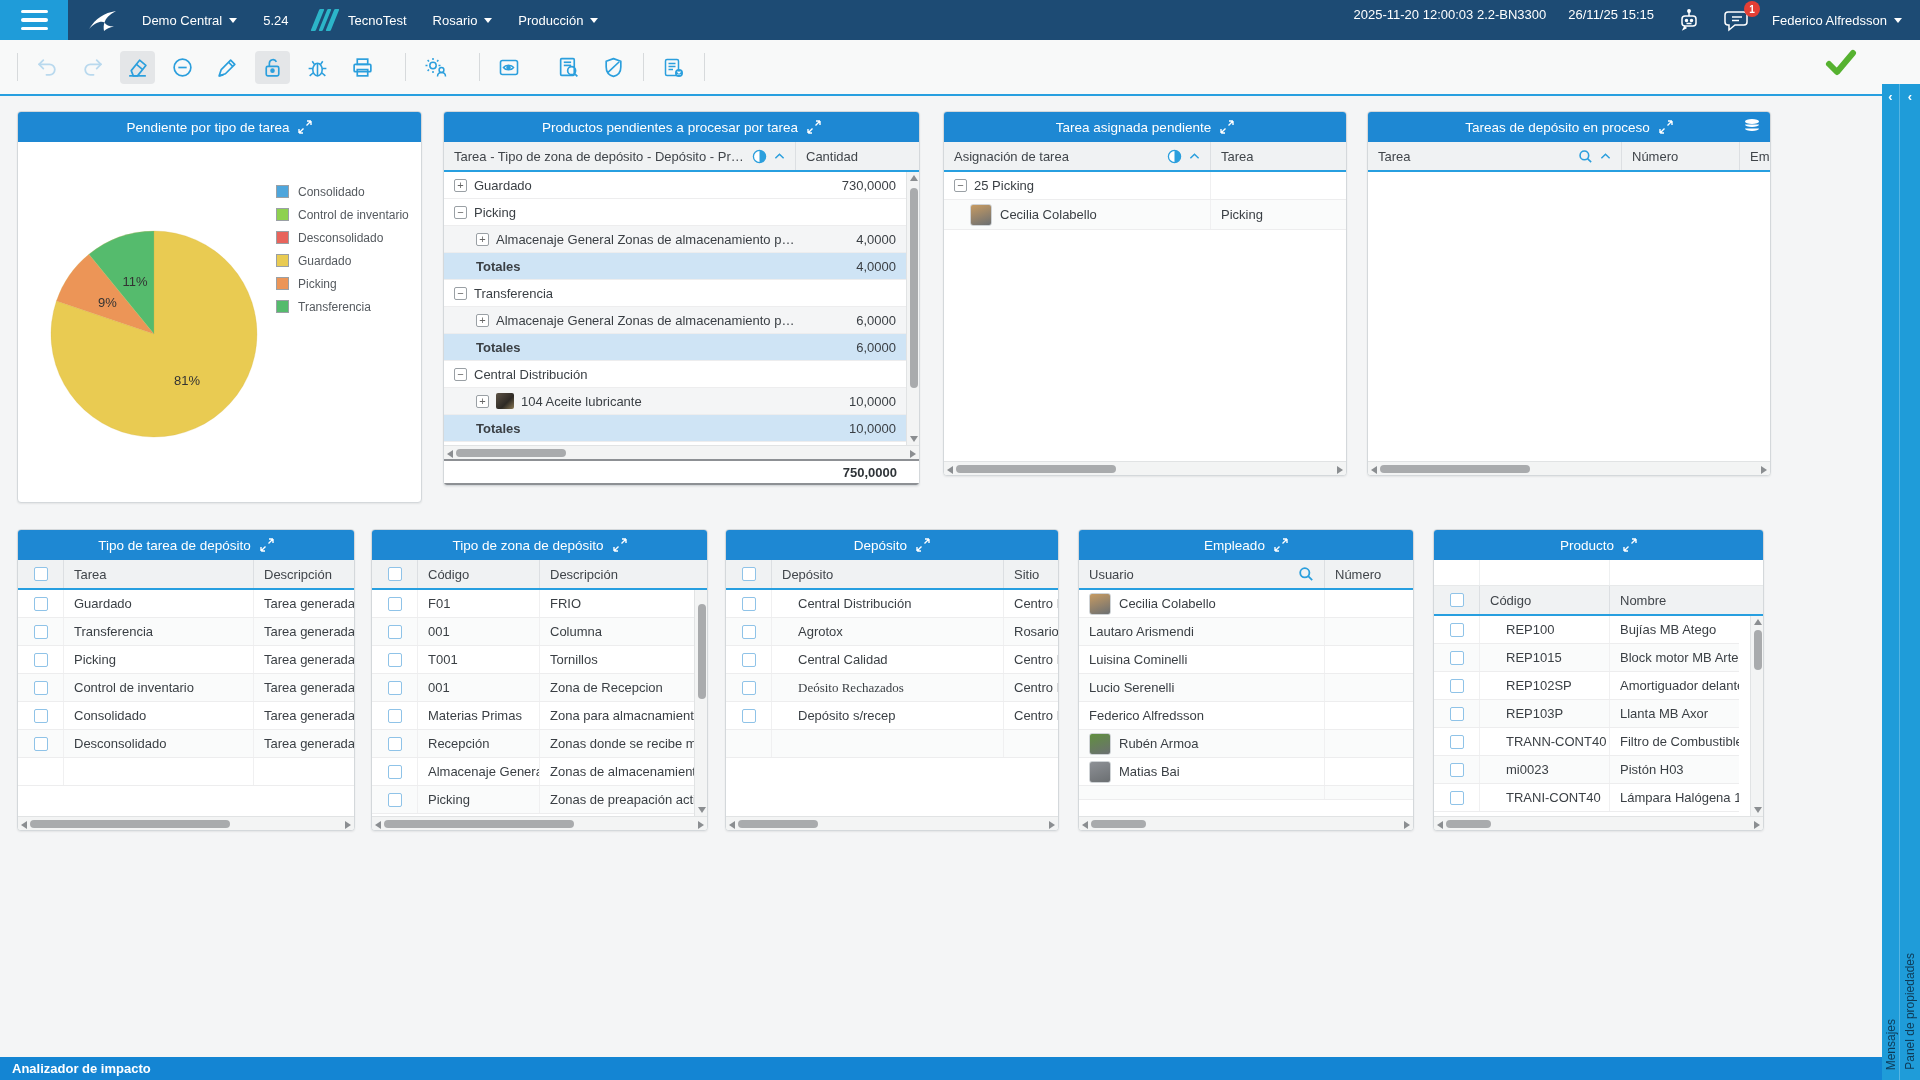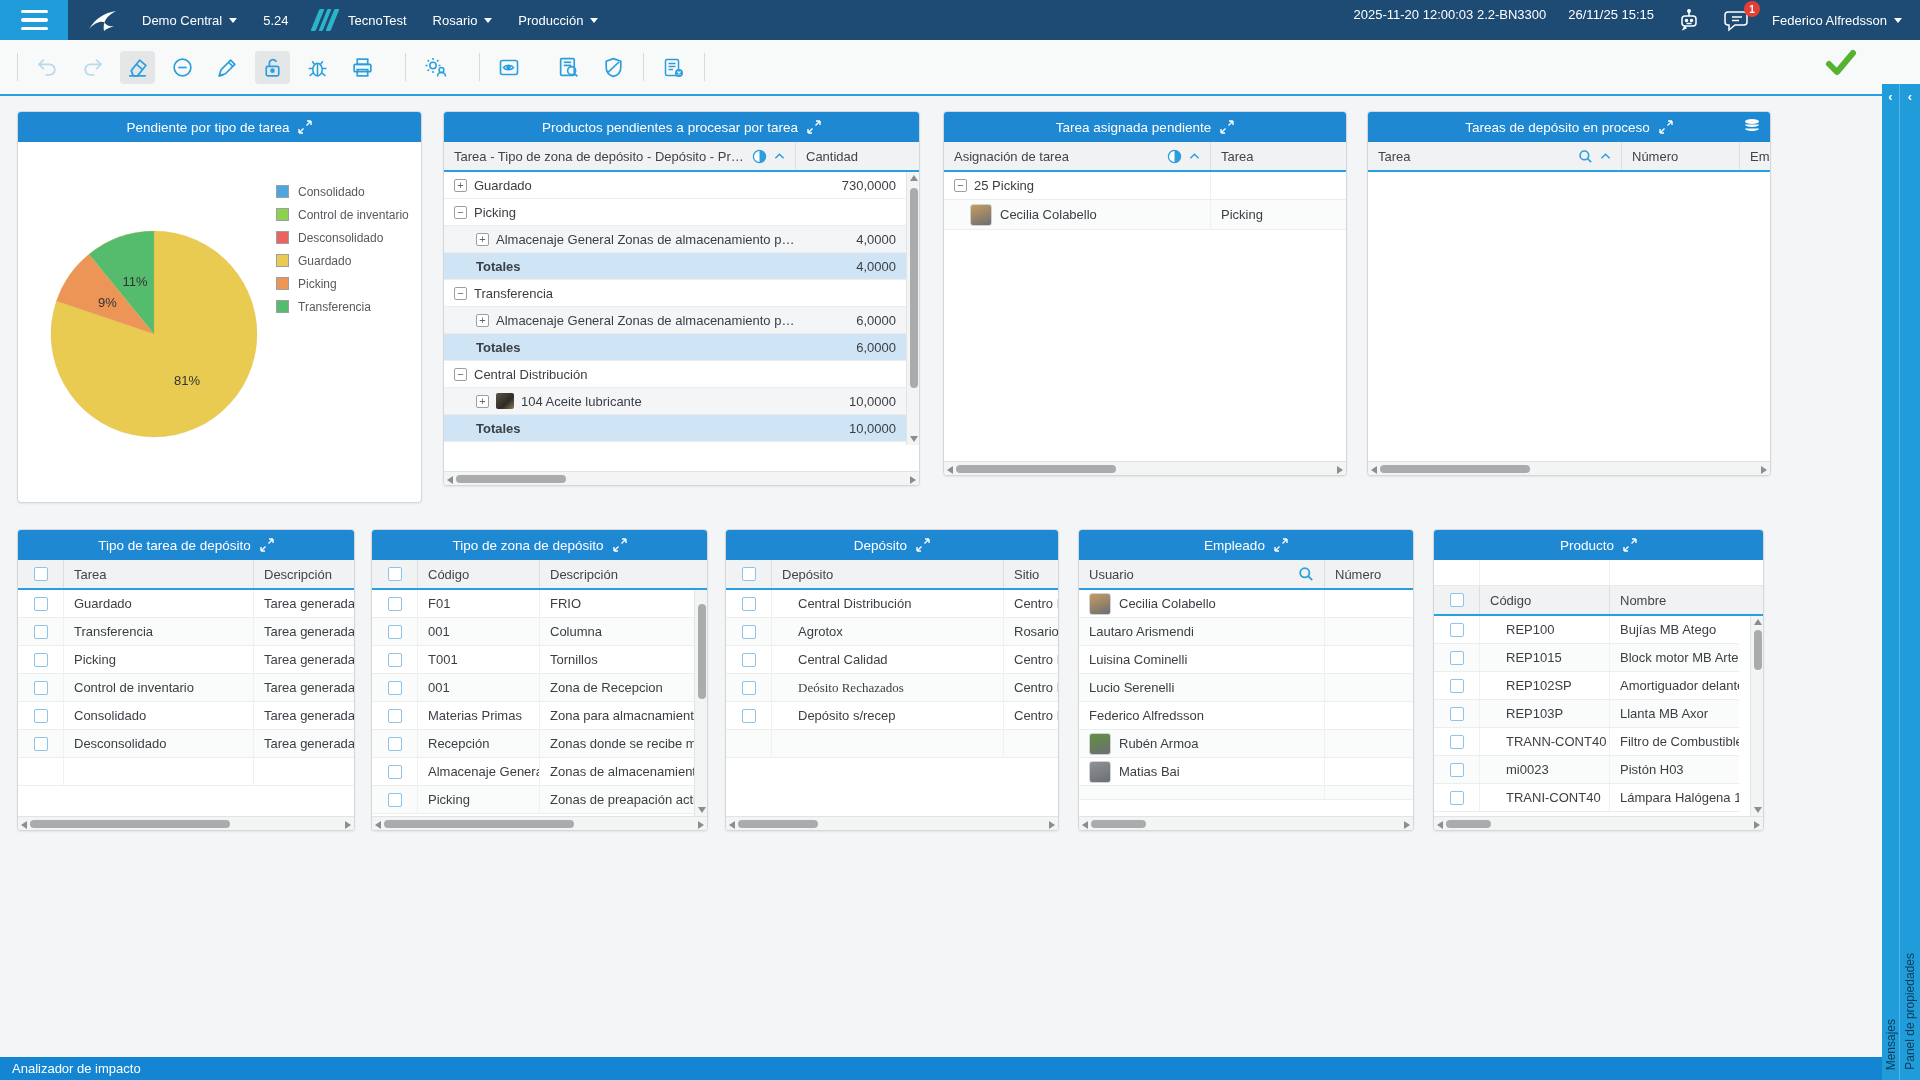--- a/index.html
+++ b/index.html
@@ -103,21 +103,21 @@
   .legend { position:absolute; left:258px; top:38px; list-style:none; }
   .legend li { display:flex; align-items:center; gap:9px; height:23px; font-size:12px; color:#555a5f; white-space:nowrap; }
   .legend i { width:13px; height:13px; border:1px solid #9aa0a5; flex:none; }
 
   
   .band { height:26px; flex:none; background:#fff; border-bottom:1px solid #e7e9ea; display:flex; }
   .band div { border-right:1px solid #eef0f1; height:100%; }
 
   
   .statusbar { position:absolute; left:0; right:0; bottom:0; height:23px; background:#1485d3; color:#fff;
-               display:flex; align-items:center; padding-left:12px; font-size:13px; z-index:30; }
+               display:flex; align-items:center; padding-left:12px; font-size:13px; z-index:30;font-weight:bold; }
   .side-strip { position:absolute; top:84px; bottom:0; background:#1f9cd9; z-index:50; display:flex;
                 flex-direction:column; align-items:center; padding:6px 0 10px; cursor:pointer; }
   .strip1 { right:20px; width:18px; border-right:1px solid #55b5e3; }
   .strip2 { right:0; width:20px; }
   .chev { color:#fff; font-size:13px; font-weight:bold; line-height:1; }
   .vlabel { margin-top:auto; writing-mode:vertical-rl; transform:rotate(180deg); font-size:12px; color:#0e3a57; white-space:nowrap; }
 
   svg { display:block; }
 </style>
 </head>
@@ -436,20 +436,23 @@
       <div class="vscroll" style="top:60px;bottom:40px">
         <i class="varrow up"></i>
           <i class="varrow down"></i>
           <span class="vthumb" style="top:16px;height:200px"></span>
       </div>
       <div class="hscroll">
         <i class="harrow left"></i>
           <i class="harrow right"></i>
           <span class="hthumb" style="left:12px;width:110px"></span>
       </div>
+      <div class="gtotal">
+          <span>750,0000</span>
+        </div>
     </section>
 
     <section class="panel" style="left:943px;top:15px;width:404px;height:365px">
       <div class="ptitle">
         <span>Tarea asignada pendiente</span>
         <svg width="14" height="14" viewBox="0 0 14 14">
             <path d="M8.5 5.5 L13 1 M13 1 h-4 M13 1 v4 M5.5 8.5 L1 13 M1 13 h4 M1 13 v-4" stroke="#fff" stroke-width="1.4" fill="none"></path>
           </svg>
       </div>
       <div class="ghead">

